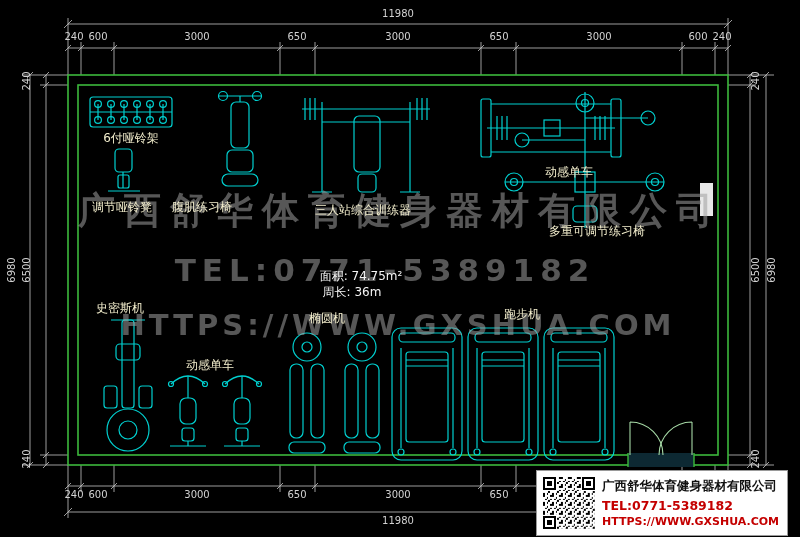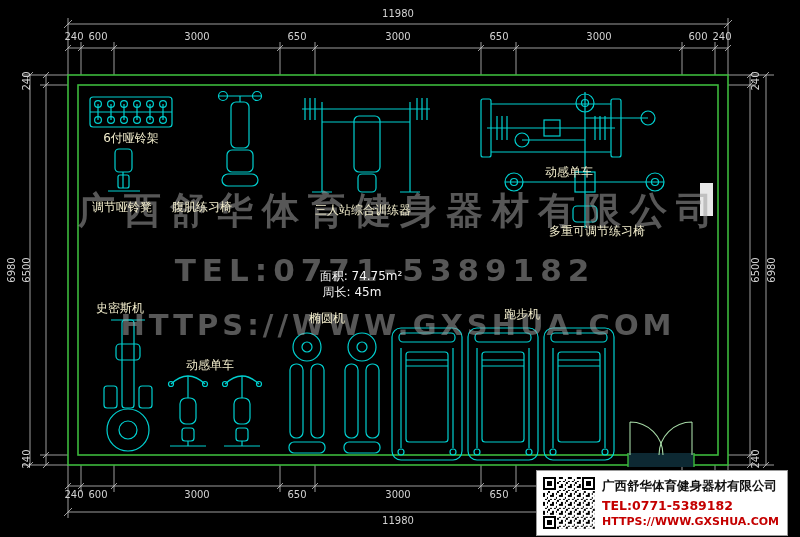--- a/index.html
+++ b/index.html
@@ -242,21 +242,21 @@
   <div class="lbl" style="left:202px;top:207px">腹肌练习椅</div>
   <div class="lbl" style="left:363px;top:210px">三人站综合训练器</div>
   <div class="lbl" style="left:569px;top:172px">动感单车</div>
   <div class="lbl" style="left:597px;top:231px">多重可调节练习椅</div>
   <div class="lbl" style="left:120px;top:308px">史密斯机</div>
   <div class="lbl" style="left:210px;top:365px">动感单车</div>
   <div class="lbl" style="left:327px;top:318px">椭圆机</div>
   <div class="lbl" style="left:522px;top:314px">跑步机</div>
 
   <div class="sol sol-line" style="left:361px;top:276px">面积: 74.75m²</div>
-  <div class="sol sol-line" style="left:352px;top:292px">周长: 45m</div>
+  <div class="sol sol-line" style="left:352px;top:292px">周长: 36m</div>
 
   <div class="infobox">
     <svg class="qr" viewBox="0 0 29 29" shape-rendering="crispEdges">
       <rect width="29" height="29" fill="#ffffff"></rect>
       <defs>
         <pattern id="qrp" width="5" height="5" patternUnits="userSpaceOnUse">
           <g fill="#000000">
             <rect x="0" y="0" width="1" height="1"></rect>
               <rect x="2" y="1" width="1" height="1"></rect>
             <rect x="4" y="0" width="1" height="1"></rect>

